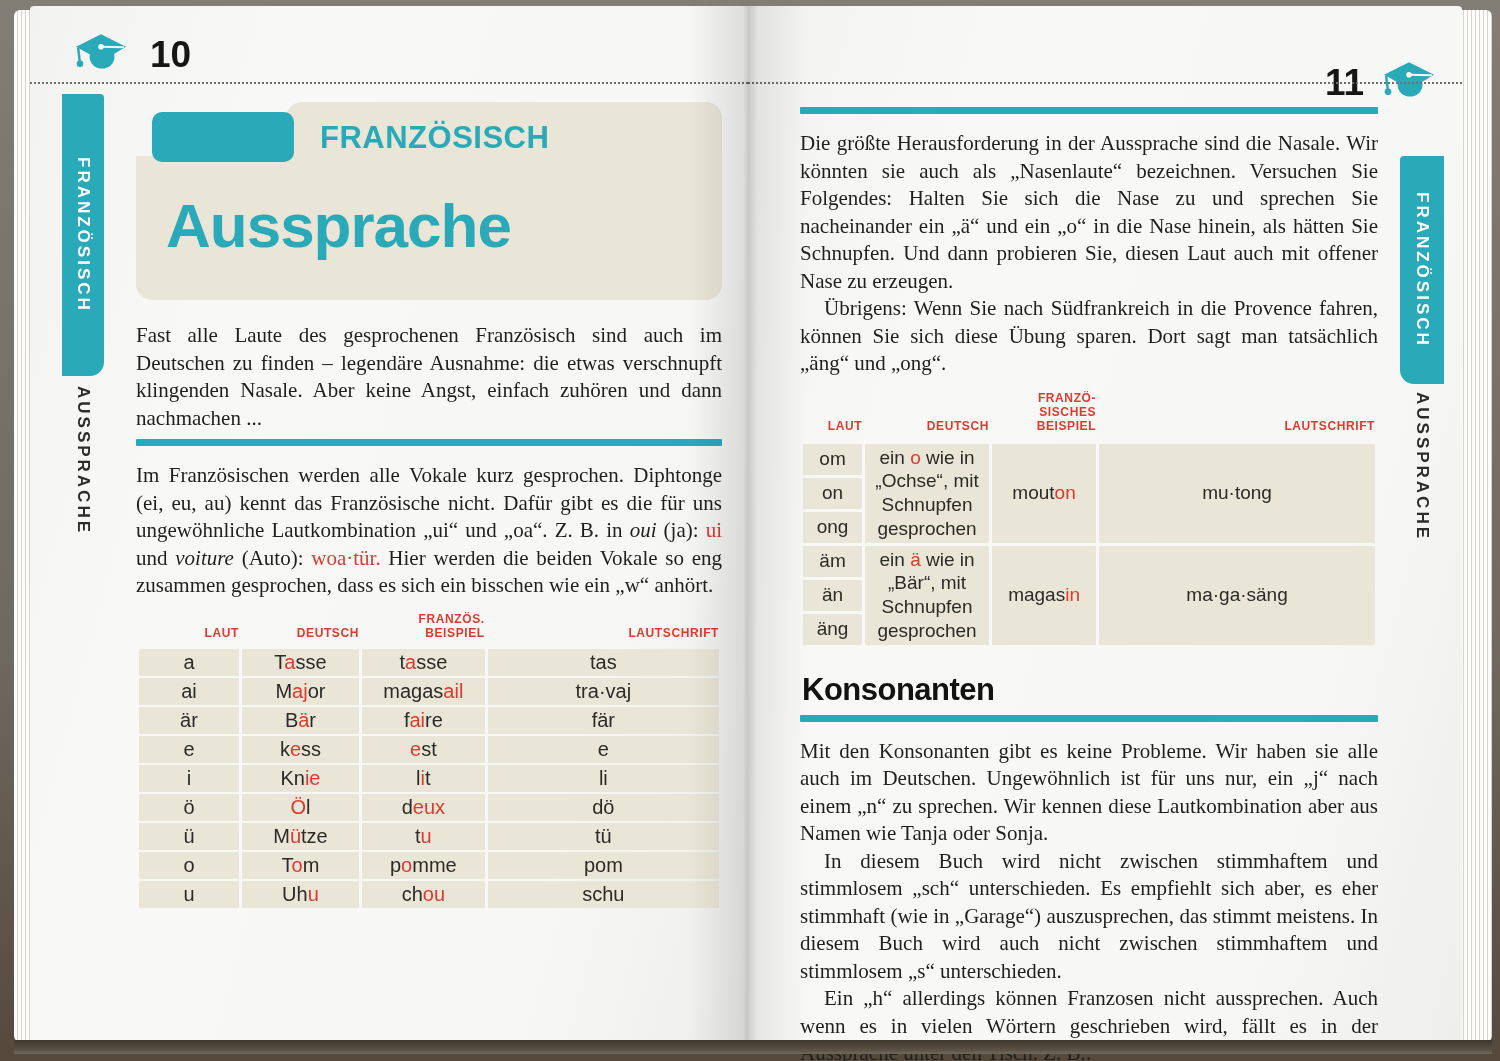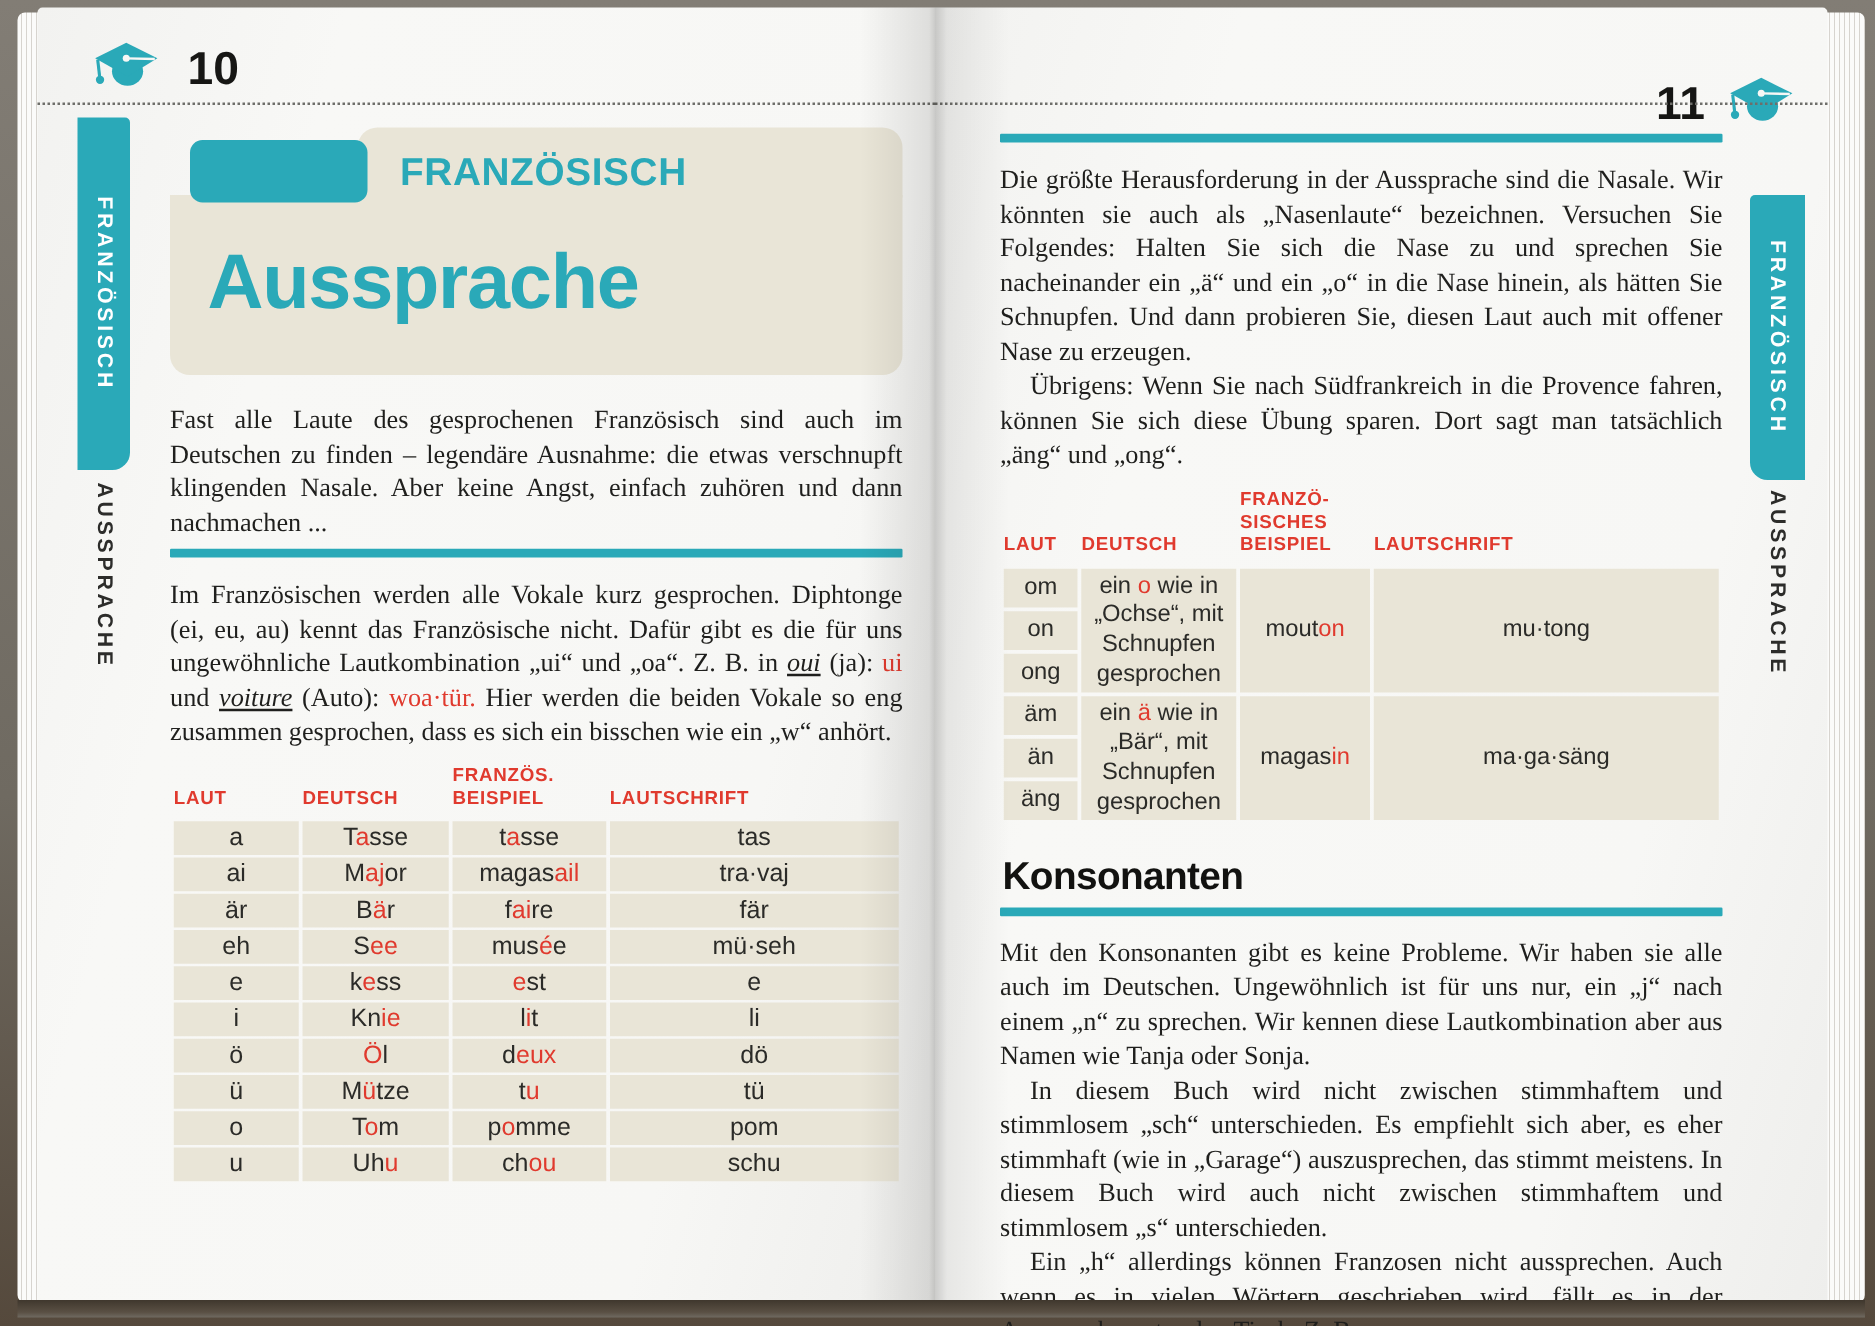--- a/index.html
+++ b/index.html
@@ -56,28 +56,28 @@
   .card-tab{position:absolute;left:16px;top:10px;width:142px;height:50px;background:var(--teal,#2aa9b8);border-radius:10px;}
   .card-lang{position:absolute;left:184px;top:10px;height:50px;line-height:52px;color:var(--teal,#2aa9b8);font-size:31px;font-weight:700;letter-spacing:0.5px;}
   .card-title{position:absolute;left:30px;top:88px;color:var(--teal,#2aa9b8);font-size:62px;font-weight:700;letter-spacing:-1px;}
 
   
   .body-text{font-family:"Liberation Serif","DejaVu Serif",serif;font-size:21px;line-height:27.5px;
     color:#1f1f1d;text-align:justify;margin:0 0 0 0;}
   .body-text + .body-text{margin-top:0;}
   .indent{text-indent:24px;}
   .c-red{color:var(--red,#e03a2e);}
-  .c-italic{font-style:italic;text-decoration:underline;}
+  .c-italic{font-style:italic;}
   h2.sect{font-size:31px;font-weight:700;color:#121210;letter-spacing:-0.5px;margin:24px 0 0 2px;font-family:"Liberation Sans","DejaVu Sans",sans-serif;}
   .rule{height:7px;background:var(--teal,#2aa9b8);margin:7px 0 16px 0;border-radius:1px;}
 
   
   table.ptable{width:100%;border-collapse:separate;border-spacing:3px 2px;table-layout:fixed;margin-top:10px;}
-  table.ptable th{color:var(--red,#e03a2e);font-size:15px;font-weight:700;letter-spacing:0.6px;
-    vertical-align:bottom;text-align:left;white-space:pre-line;line-height:1.2;padding:0 0 7px 0;margin-top:12px;}
+  table.ptable th{color:var(--red,#e03a2e);font-size:12px;font-weight:700;letter-spacing:0.6px;
+    vertical-align:bottom;text-align:right;white-space:pre-line;line-height:1.2;padding:0 0 7px 0;margin-top:12px;}
   table.ptable td{background:var(--beige,#e9e5d7);text-align:center;vertical-align:middle;
     font-size:20px;color:#2b2b28;padding:2px 4px;height:23px;margin-left:29px;}
   td.cell-laut,td.cell-ipa{color:var(--ipa_teal,#1e9387);}
   table.ntable td{font-size:19px;}
   table.ntable td.cell-word{white-space:pre-line;line-height:1.25;color:#2b2b28;}
   table.ntable td.cell-laut{height:22px;}
   table.ntable{border-spacing:3px 3px;} .mt20{margin-top:20px;}
 </style>
 </head>
 <body>
@@ -151,26 +151,20 @@
               <td class="cell-word"><span>magas</span><span class="c-red">ail</span></td>
               <td class="cell-ipa">tra·vaj</td>
             </tr>
             <tr>
               <td class="cell-laut">är</td>
               <td class="cell-word"><span>B</span><span class="c-red">ä</span><span>r</span></td>
               <td class="cell-word"><span>f</span><span class="c-red">ai</span><span>re</span></td>
               <td class="cell-ipa">fär</td>
             </tr>
             <tr>
-              <td class="cell-laut">eh</td>
-              <td class="cell-word"><span>S</span><span class="c-red">ee</span></td>
-              <td class="cell-word"><span>mus</span><span class="c-red">é</span><span>e</span></td>
-              <td class="cell-ipa">mü·seh</td>
-            </tr>
-            <tr>
               <td class="cell-laut">e</td>
               <td class="cell-word"><span>k</span><span class="c-red">e</span><span>ss</span></td>
               <td class="cell-word"><span class="c-red">e</span><span>st</span></td>
               <td class="cell-ipa">e</td>
             </tr>
             <tr>
               <td class="cell-laut">i</td>
               <td class="cell-word"><span>Kn</span><span class="c-red">ie</span></td>
               <td class="cell-word"><span>l</span><span class="c-red">i</span><span>t</span></td>
               <td class="cell-ipa">li</td>

